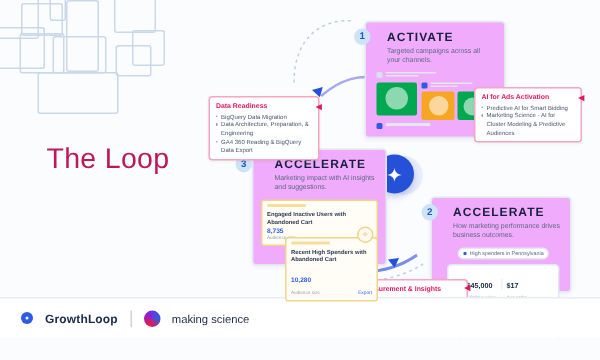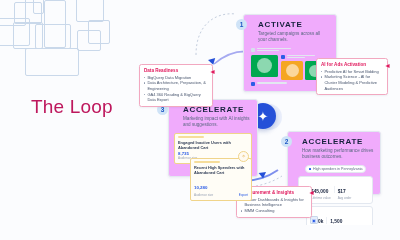--- a/index.html
+++ b/index.html
@@ -246,14 +246,21 @@
 
   <div class="note" style="left:236px;top:186px;width:66px;">
     <div class="note-h">Measurement &amp; Insights</div>
     <ul>
       <li>Looker Dashboards &amp; Insights for Business Intelligence</li>
       <li>MMM Consulting</li>
     </ul>
     <span class="note-arrow" style="right:-4px;top:2px;">◄</span>
   </div>
 
+  <div class="footer">
+    <span class="gl-dot"></span>
+    <span class="gl-name">GrowthLoop</span>
+    <span class="divider"></span>
+    <span class="ms-mark"></span>
+    <span class="ms-name">making science</span>
+  </div>
 
 </div>
 
 </body></html>

